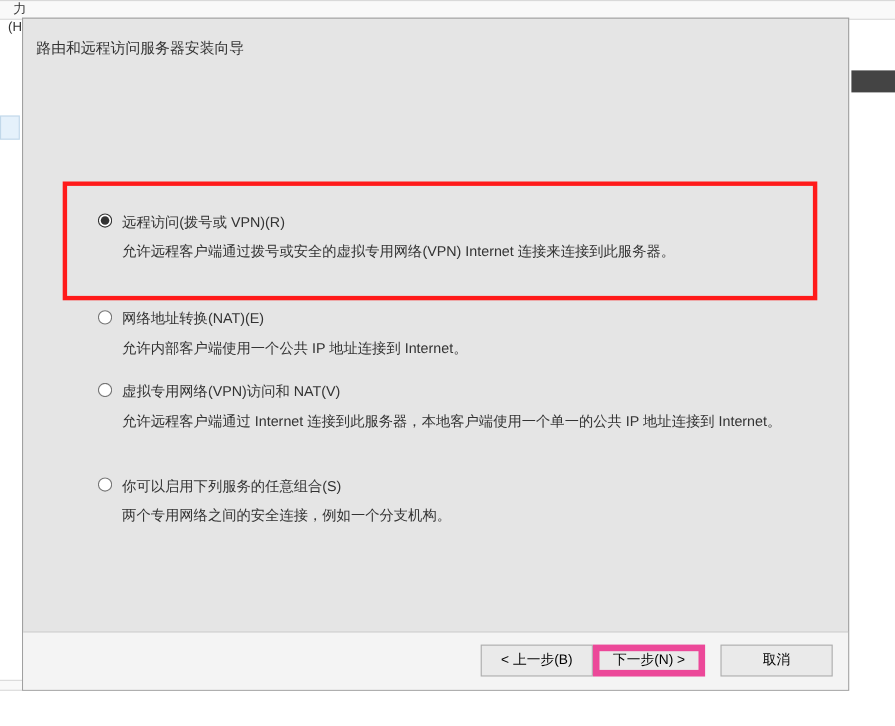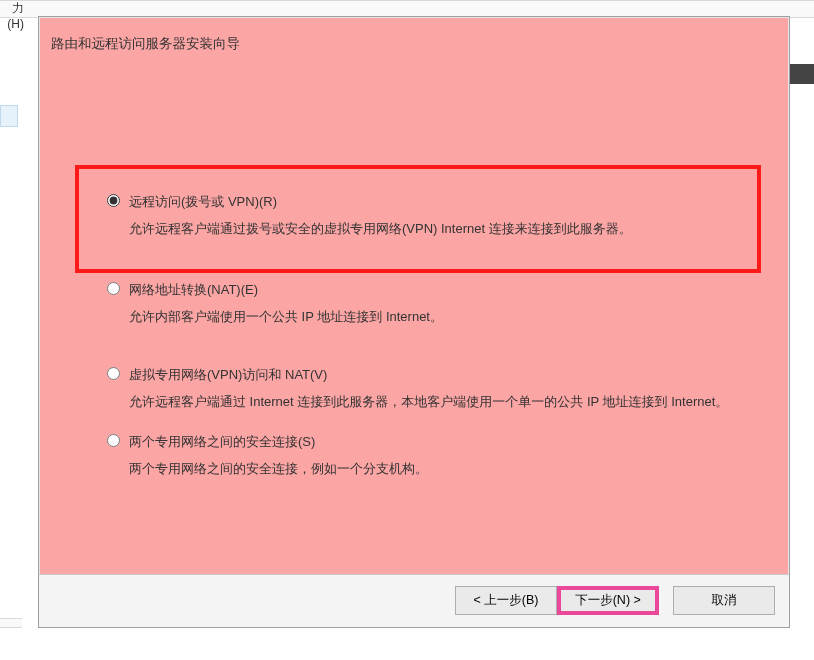--- a/index.html
+++ b/index.html
@@ -2,36 +2,36 @@
 <html><head>
 <meta charset="utf-8">
 <style>
   html,body{margin:0;padding:0;height:100%;background:#fff;font-family:"Microsoft YaHei","Segoe UI",sans-serif;font-size:13px;color:#333;}
   body{width:814px;height:660px;overflow:hidden;position:relative;}
   .bg-top{position:absolute;left:0;right:0;top:0;height:16px;background:#f9f9f9;border-top:1px solid #d9d9d9;border-bottom:1px solid #d9d9d9;}
   .help-frag{position:absolute;left:0;top:0;width:24px;height:16px;line-height:16px;font-size:12px;text-align:right;}
   .side-sel{position:absolute;left:0;top:105px;width:16px;height:20px;background:#e5f1fb;border:1px solid #c1d8ea;}
   .bg-strip{position:absolute;left:774px;top:64px;width:40px;height:20px;background:#444;}
   .bg-lower{position:absolute;left:0;top:618px;width:22px;height:8px;border-top:1px solid #d9d9d9;border-bottom:1px solid #d9d9d9;background:#f9f9f9;}
-  .wizard{position:absolute;left:38px;top:16px;width:750px;height:610px;background:#fca5a5;border:1px solid #a0a0a0;box-shadow:0 0 0 1px #e6e6e6 inset;}
+  .wizard{position:absolute;left:20px;top:16px;width:750px;height:610px;background:#e5e5e5;border:1px solid #a0a0a0;box-shadow:0 0 0 1px #e6e6e6 inset;}
   .wiz-header{position:relative;padding:18px 12px 0 12px;}
   .wiz-title{font-size:13.5px;}
   .wiz-head-body{padding-left:14px;padding-top:12px;}
   .wiz-config{font-weight:bold;font-size:13px;}
   .wiz-sub{margin-top:6px;margin-left:18px;font-size:13px;}
   .options-area{position:absolute;left:0;right:0;top:126px;bottom:58px;}
   .highlight-box{position:absolute;left:36px;top:22px;width:678px;height:100px;border:4px solid #ff1a1a;pointer-events:none;}
   .opt{position:absolute;left:68px;right:40px;}
   .opt-radio{position:absolute;left:0;top:1px;}
   .opt-label{display:block;margin-left:22px;margin-bottom:7px;font-size:13px;}
   .opt-desc{display:block;margin-left:22px;font-size:13px;line-height:1.65;}
   .btn-bar{position:absolute;left:0;right:0;bottom:0;height:52px;background:#f4f4f4;border-top:1px solid #c9c9c9;}
   .btn-row{position:absolute;right:14px;top:11px;display:flex;gap:0;}
   .btn{min-width:102px;height:29px;font-size:12.5px;background:#eaeaea;border:1px solid #adadad;margin-left:0;cursor:default;display:inline-flex;align-items:center;justify-content:center;font-family:inherit;}
-  .btn.default{border:4px solid #ec4899;}
+  .btn.default{border:6px solid #ec4899;}
   .btn-spacer{width:14px;}
   input[type=radio]{margin:0;width:13px;height:13px;accent-color:#333;}
 </style>
 </head>
 <body>
 
 <div class="bg-top"></div>
 <div class="help-frag">力(H)</div>
 <div class="side-sel"></div>
 <div class="bg-strip"></div>
@@ -50,29 +50,29 @@
       <span class="opt-label">远程访问(拨号或 VPN)(R)</span>
       <span class="opt-desc">允许远程客户端通过拨号或安全的虚拟专用网络(VPN) Internet 连接来连接到此服务器。</span>
     </div>
 
     <div class="opt" style="top:138px;">
       <input type="radio" name="cfg" class="opt-radio" style="">
       <span class="opt-label">网络地址转换(NAT)(E)</span>
       <span class="opt-desc">允许内部客户端使用一个公共 IP 地址连接到 Internet。</span>
     </div>
 
-    <div class="opt" style="top:204px;margin-top:19px;">
+    <div class="opt" style="top:204px;">
       <input type="radio" name="cfg" class="opt-radio" style="">
       <span class="opt-label">虚拟专用网络(VPN)访问和 NAT(V)</span>
       <span class="opt-desc">允许远程客户端通过 Internet 连接到此服务器，本地客户端使用一个单一的公共 IP 地址连接到 Internet。</span>
     </div>
 
     <div class="opt" style="top:290px;">
       <input type="radio" name="cfg" class="opt-radio" style="">
-      <span class="opt-label">两个专用网络之间的安全连接(S)</span>
+      <span class="opt-label">你可以启用下列服务的任意组合(S)</span>
       <span class="opt-desc">两个专用网络之间的安全连接，例如一个分支机构。</span>
     </div>
 
   </div>
 
   <div class="btn-bar">
     <div class="btn-row">
       <button class="btn">&lt; 上一步(B)</button>
       <button class="btn default">下一步(N) &gt;</button>
       <span class="btn-spacer"></span>

